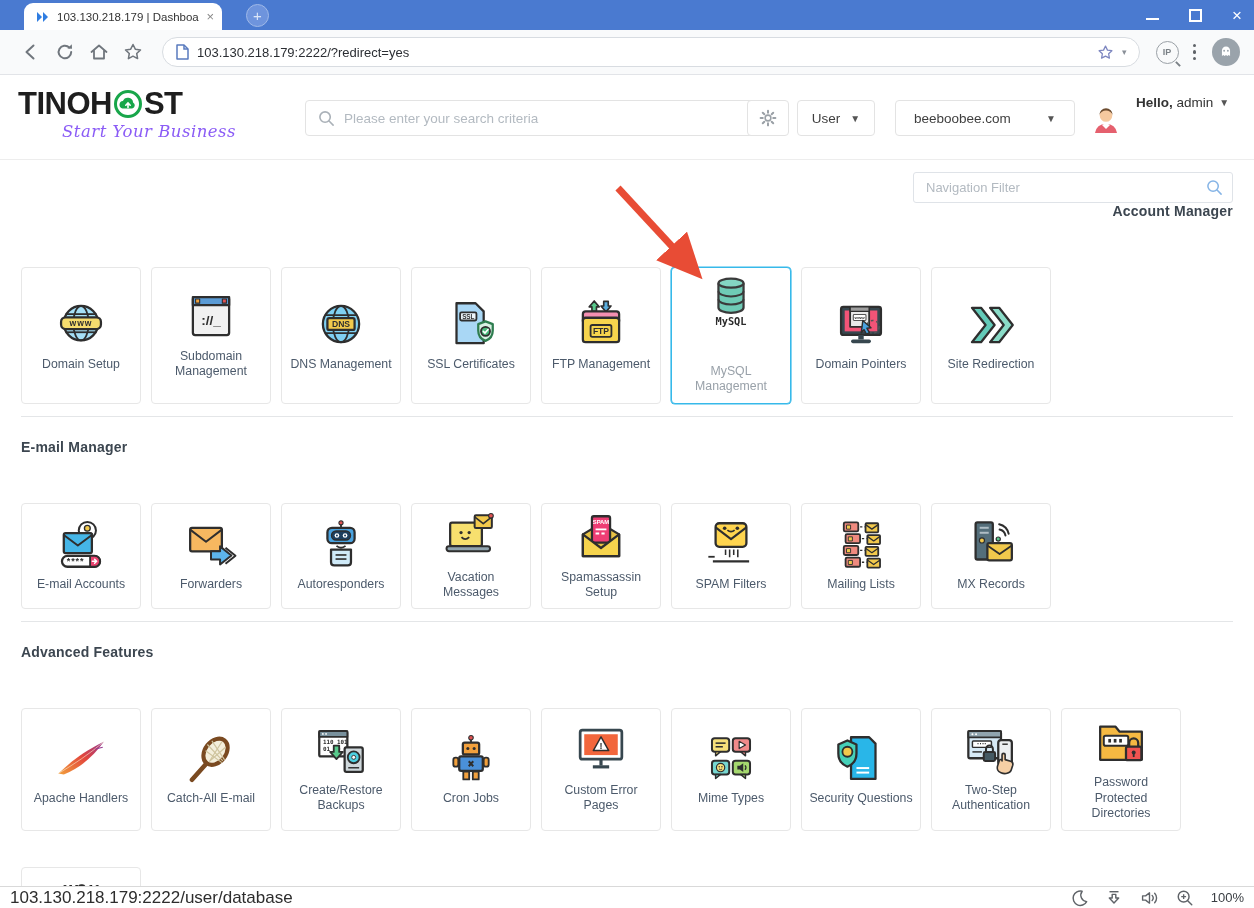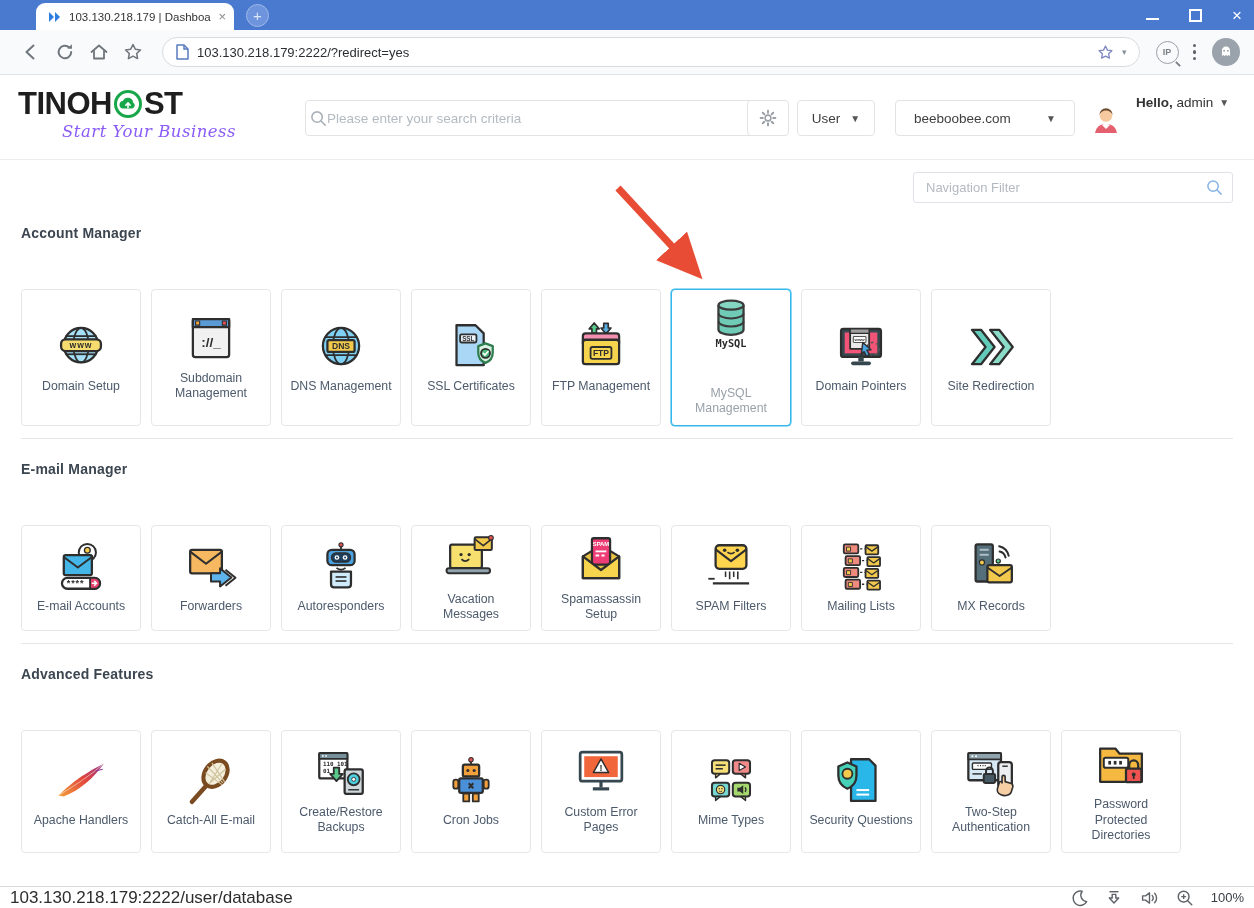--- a/index.html
+++ b/index.html
@@ -3,21 +3,21 @@
 <meta charset="utf-8">
 <style>
   * { margin:0; padding:0; box-sizing:border-box; }
   html,body { width:1254px; height:908px; overflow:hidden; background:#fff;
               font-family:"Liberation Sans","DejaVu Sans",sans-serif; }
   body { position:relative; }
 
   
   .titlebar { position:relative; height:30px; background:#4a7ad0; }
   .tab { position:absolute; left:24px; top:3px; width:198px; height:27px; background:#fff;
-         border-radius:9px 9px 0 0; display:flex; align-items:center; padding:0 8px 0 12px; gap:7px;margin-left:12px; }
+         border-radius:9px 9px 0 0; display:flex; align-items:center; padding:0 8px 0 12px; gap:7px; }
   .tab-title { flex:1; font-size:11.5px; color:#333; white-space:nowrap; overflow:hidden; }
   .tab-close { color:#888; font-size:13px; line-height:1; cursor:pointer; }
   .newtab { position:absolute; left:246px; top:4px; width:23px; height:23px; border-radius:50%;
             background:#6e94dd; border:1.5px solid #9fb9e8; color:#dce6f8; font-size:15px;
             display:flex; align-items:center; justify-content:center; }
   .win-controls { position:absolute; right:12px; top:0; height:30px; display:flex; align-items:center; gap:30px; }
   .win-btn { color:#fff; width:13px; height:13px; position:relative; cursor:pointer; }
   .btn-min::after { content:""; position:absolute; left:0; right:0; bottom:2px; border-bottom:2px solid #fff; }
   .btn-max::after { content:""; position:absolute; inset:0; border:2px solid #fff; }
   .btn-close { font-size:17px; line-height:13px; width:auto; }
@@ -42,21 +42,21 @@
 
   
   .site-header { position:relative; height:85px; background:#fff; border-bottom:1px solid #ededed; }
   .logo { position:absolute; left:18px; top:11px; }
   .logo-line { display:flex; align-items:center; font-size:31px; font-weight:bold;
                letter-spacing:-0.5px; color:#1e1e1e; }
   .logo-o { margin:0 1px; display:flex; }
   .tagline { font-family:"DejaVu Serif",serif; font-style:italic; font-size:16.5px; color:#8b5cf6;
              margin:0 0 12px 44px; letter-spacing:0.5px; }
   .hdr-search { position:absolute; left:305px; top:25px; width:468px; height:36px; border:1px solid #e3e3e3;
-                border-radius:4px; display:flex; align-items:center; padding:0 4px; background:#fff; }
+                border-radius:4px; display:flex; align-items:center; padding:0 12px; gap:9px; background:#fff; }
   .hdr-search input { border:none; outline:none; flex:1; font-size:13.5px; color:#444;
                       font-family:inherit; background:transparent; }
   .hdr-search input::placeholder, .filter-box input::placeholder { color:#b3bac1; }
   .gear-box { position:absolute; left:747px; top:25px; width:42px; height:36px; border:1px solid #e3e3e3;
               border-radius:4px; display:flex; align-items:center; justify-content:center; cursor:pointer; background:#fff; }
   .drop-btn { position:absolute; top:25px; height:36px; border:1px solid #e3e3e3; border-radius:4px;
               display:flex; align-items:center; justify-content:center; gap:10px; font-size:13.5px;
               color:#3e3e3e; cursor:pointer; background:#fff; }
   .drop-user { left:797px; width:78px; }
   .drop-domain { left:895px; width:180px; justify-content:space-between; padding:0 18px; }
@@ -67,21 +67,21 @@
   .hello b { font-weight:bold; }
 
   
   .content { position:relative; height:726px; padding:12px 21px 0; overflow:hidden; }
   .filter-row { display:flex; justify-content:flex-end; }
   .filter-box { position:relative; width:320px; }
   .filter-box input { width:100%; height:31px; border:1px solid #dfe3e8; border-radius:3px;
                       padding:0 34px 0 12px; font-size:13px; color:#444; font-family:Liberation Sans, sans-serif; outline:none; }
   .filter-box svg { position:absolute; right:10px; top:7px; }
   .section-heading { margin-top:22px; font-size:14px; font-weight:bold; color:#3c4650; letter-spacing:0.2px; }
-  .section-heading.first { margin-top:22px; }
+  .section-heading.first { margin-top:0;text-align:right; }
   .tiles { margin-top:22px; display:flex; flex-wrap:wrap; gap:10px; }
   .tile { width:120px; min-height:100px; background:#fff; border:1px solid #e7e7e7; border-radius:4px;
           display:flex; flex-direction:column; align-items:center; justify-content:center;
           gap:6px; padding:8px 6px; cursor:pointer;margin-top:26px; }
   .tile.highlighted { border:1px solid #36b9ea; box-shadow:0 0 0 0.6px #36b9ea;gap:36px; }
   .tile-label { font-size:12.3px; color:#4c5a6b; text-align:center; line-height:1.25; }
   .tile.highlighted .tile-label { color:#99a1a9; }
   .tile-icon { width:58px; height:52px; display:flex; align-items:center; justify-content:center; }
   .tile-icon svg { width:58px; height:52px; }
   .divider { margin-top:12px; border-top:1px solid #e4e6e8; height:0; }

